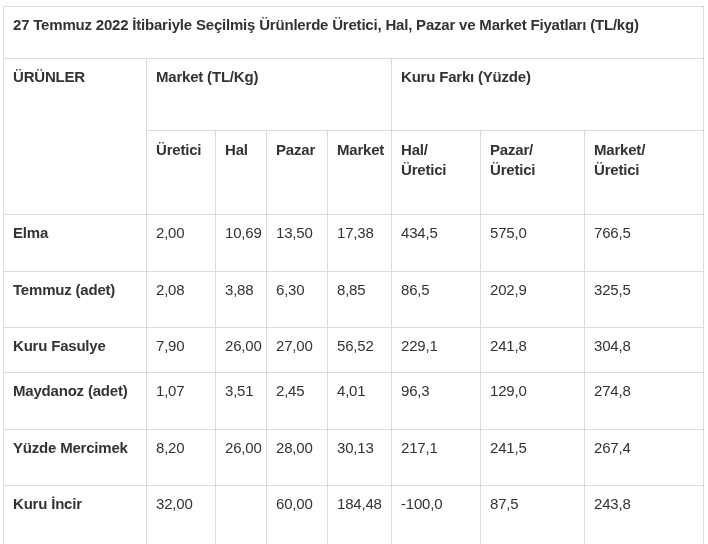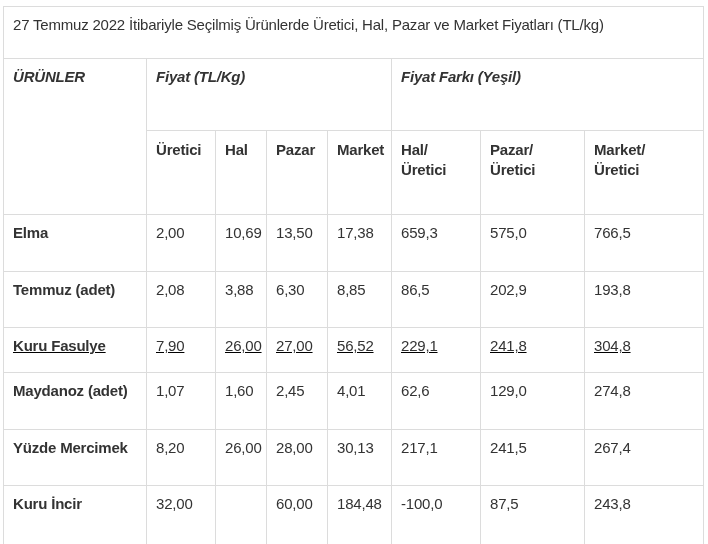--- a/index.html
+++ b/index.html
@@ -30,45 +30,45 @@
     border: 1px solid #dcdcdc;
     vertical-align: top;
     text-align: left;
     padding: 9px 6px 6px 9px;
     font-size: 15px;
     color: #333333;
     letter-spacing: -0.2px;
     overflow: hidden;
   }
   .title-cell {
-    font-weight: normal;
+    font-weight: bold;
     white-space: nowrap;
     letter-spacing: -0.3px;
   }
   .products-cell,
   .group-cell,
   .sub-cell {
     font-weight: bold;
   }
   .sub-cell {
     white-space: pre-line;
     line-height: 1.35;
   }
   .name-cell {
     font-weight: bold;
   }
   .val-cell {
     font-weight: normal;
   }
   tr.title-row    { height: 52px; }
-  tr.group-row    { height: 72px; font-style: italic; }
+  tr.group-row    { height: 72px; }
   tr.sub-row      { height: 84px; }
   tr.data-row-0   { height: 57px; }
   tr.data-row-1   { height: 56px; }
-  tr.data-row-2   { height: 45px; text-decoration: underline; }
+  tr.data-row-2   { height: 45px; }
   tr.data-row-3   { height: 57px; }
   tr.data-row-4   { height: 56px; }
   tr.data-row-5   { height: 63px; }
 </style>
 </head>
 <body>
 
 <div class="table-wrap">
   <table class="price-table">
     <colgroup>
@@ -80,76 +80,76 @@
       <col style="width:89px">
       <col style="width:104px">
       <col style="width:119px">
     </colgroup>
     <tbody>
       <tr class="title-row">
         <th class="title-cell" colspan="8">27 Temmuz 2022 İtibariyle Seçilmiş Ürünlerde Üretici, Hal, Pazar ve Market Fiyatları (TL/kg)</th>
       </tr>
       <tr class="group-row">
         <th class="products-cell" rowspan="2">ÜRÜNLER</th>
-        <th class="group-cell" colspan="4">Fiyat (TL/Kg)</th>
-        <th class="group-cell" colspan="3">Fiyat Farkı (Yeşil)</th>
+        <th class="group-cell" colspan="4">Market (TL/Kg)</th>
+        <th class="group-cell" colspan="3">Kuru Farkı (Yüzde)</th>
       </tr>
       <tr class="sub-row">
         <th class="sub-cell">Üretici</th>
         <th class="sub-cell">Hal</th>
         <th class="sub-cell">Pazar</th>
         <th class="sub-cell">Market</th>
         <th class="sub-cell">Hal/
 Üretici</th>
         <th class="sub-cell">Pazar/
 Üretici</th>
         <th class="sub-cell">Market/
 Üretici</th>
       </tr>
 
       <tr class="data-row-0">
         <td class="name-cell">Elma</td>
         <td class="val-cell">2,00</td>
         <td class="val-cell">10,69</td>
         <td class="val-cell">13,50</td>
         <td class="val-cell">17,38</td>
-        <td class="val-cell">659,3</td>
+        <td class="val-cell">434,5</td>
         <td class="val-cell">575,0</td>
         <td class="val-cell">766,5</td>
       </tr>
 
       <tr class="data-row-1">
         <td class="name-cell">Temmuz (adet)</td>
         <td class="val-cell">2,08</td>
         <td class="val-cell">3,88</td>
         <td class="val-cell">6,30</td>
         <td class="val-cell">8,85</td>
         <td class="val-cell">86,5</td>
         <td class="val-cell">202,9</td>
-        <td class="val-cell">193,8</td>
+        <td class="val-cell">325,5</td>
       </tr>
 
       <tr class="data-row-2">
         <td class="name-cell">Kuru Fasulye</td>
         <td class="val-cell">7,90</td>
         <td class="val-cell">26,00</td>
         <td class="val-cell">27,00</td>
         <td class="val-cell">56,52</td>
         <td class="val-cell">229,1</td>
         <td class="val-cell">241,8</td>
         <td class="val-cell">304,8</td>
       </tr>
 
       <tr class="data-row-3">
         <td class="name-cell">Maydanoz (adet)</td>
         <td class="val-cell">1,07</td>
-        <td class="val-cell">1,60</td>
+        <td class="val-cell">3,51</td>
         <td class="val-cell">2,45</td>
         <td class="val-cell">4,01</td>
-        <td class="val-cell">62,6</td>
+        <td class="val-cell">96,3</td>
         <td class="val-cell">129,0</td>
         <td class="val-cell">274,8</td>
       </tr>
 
       <tr class="data-row-4">
         <td class="name-cell">Yüzde Mercimek</td>
         <td class="val-cell">8,20</td>
         <td class="val-cell">26,00</td>
         <td class="val-cell">28,00</td>
         <td class="val-cell">30,13</td>

